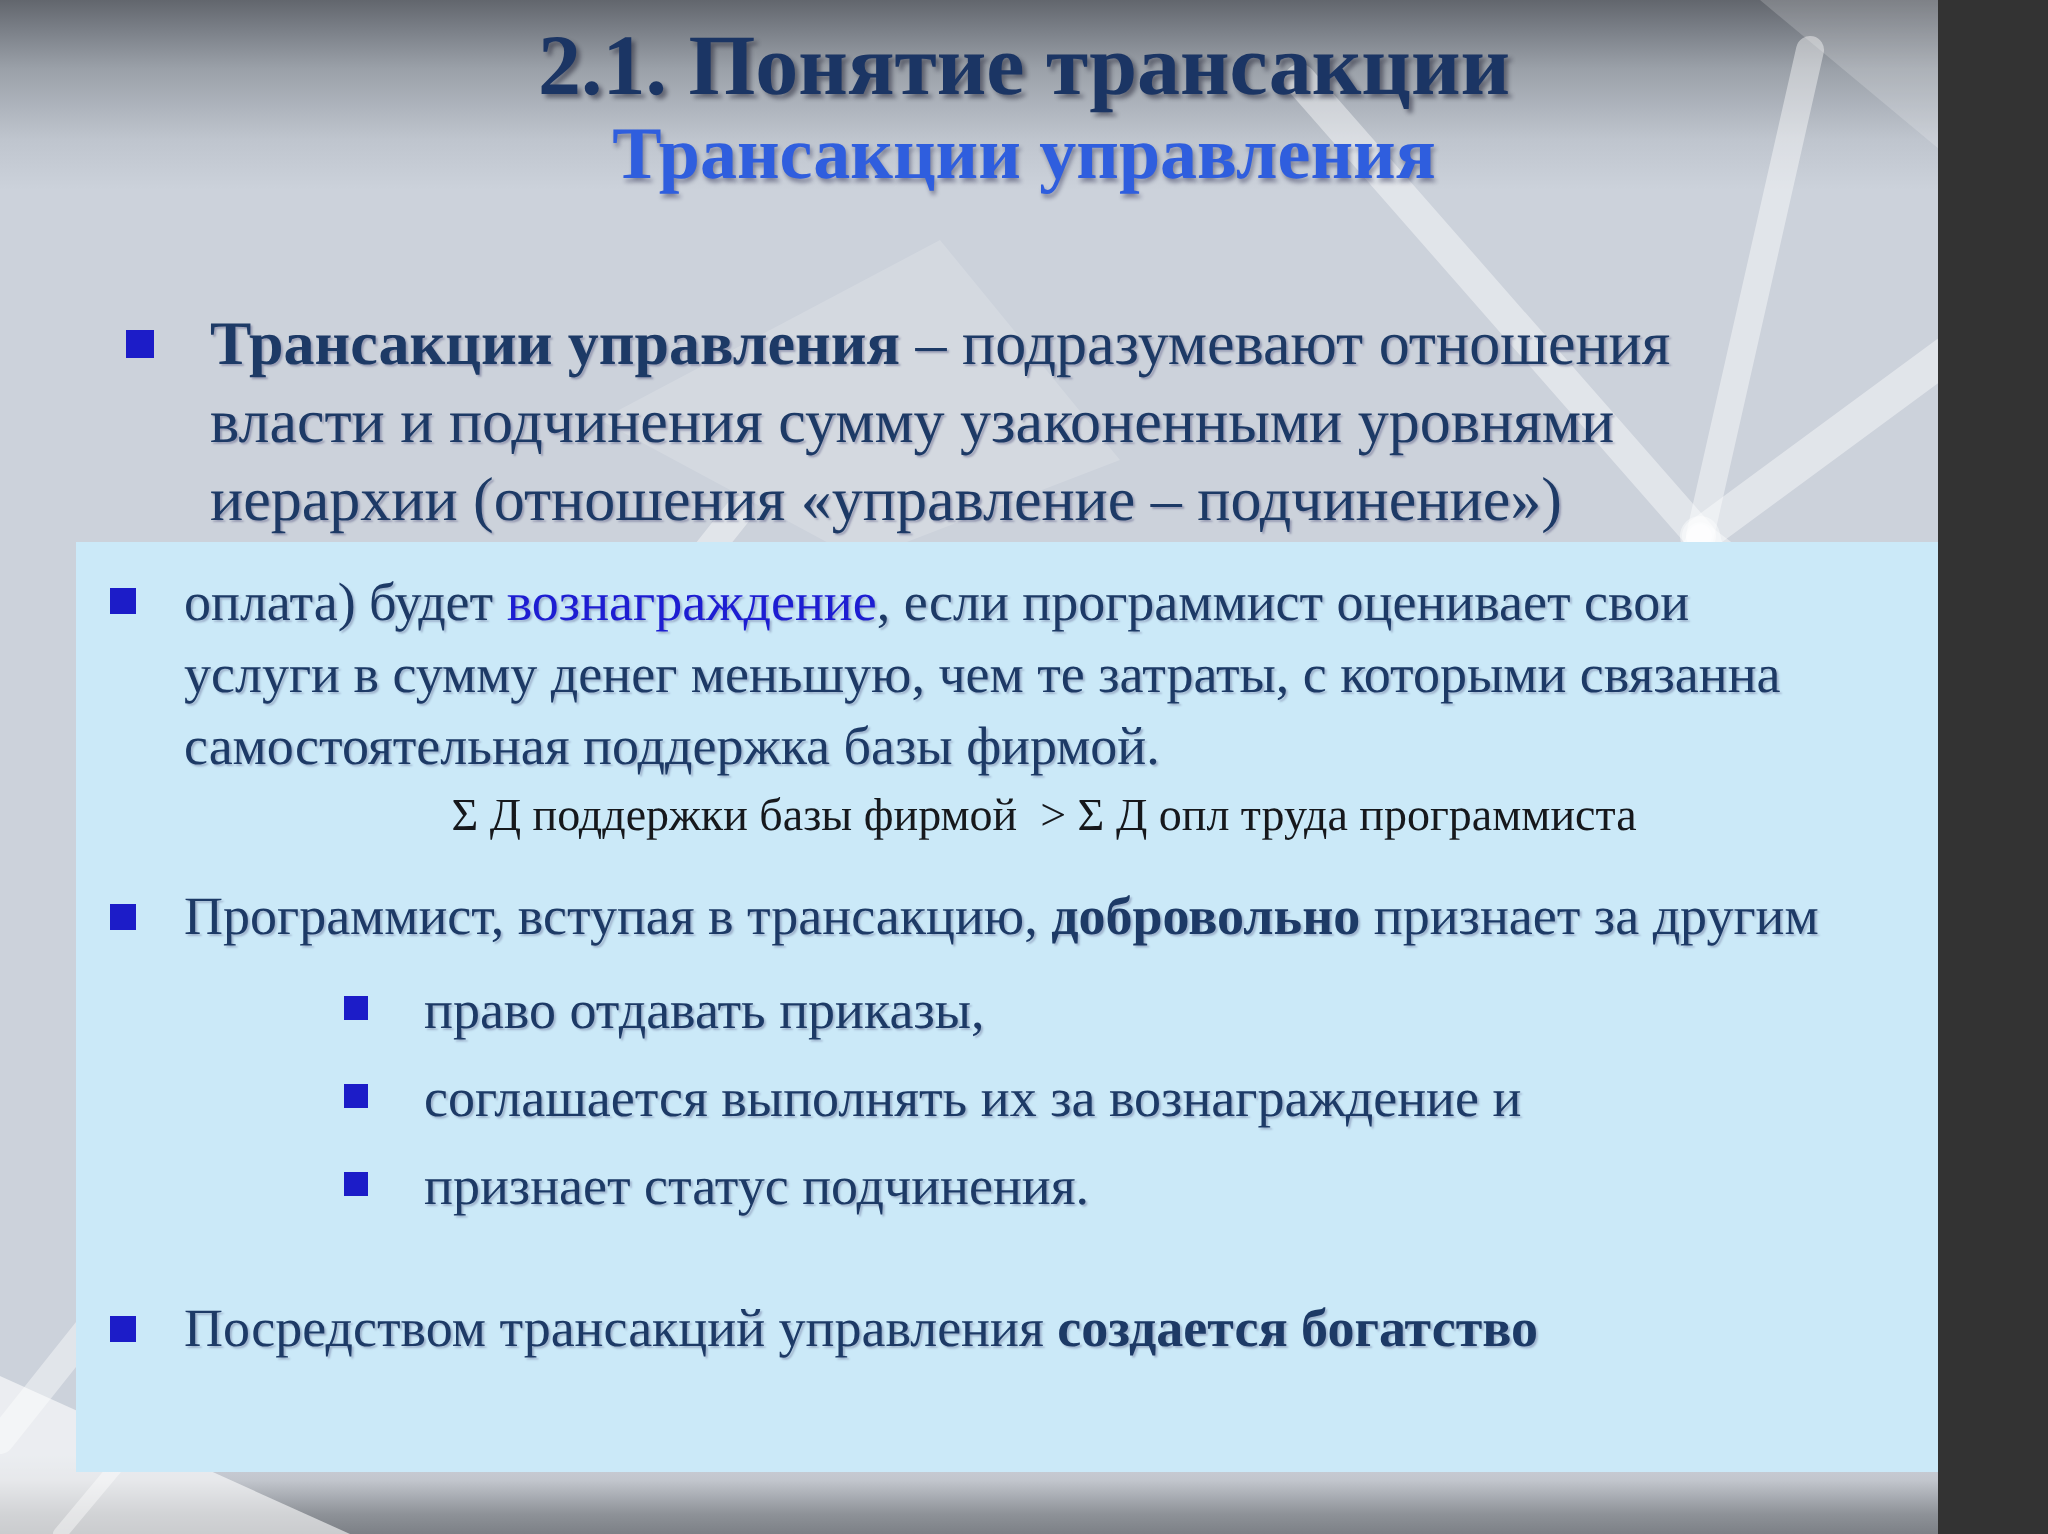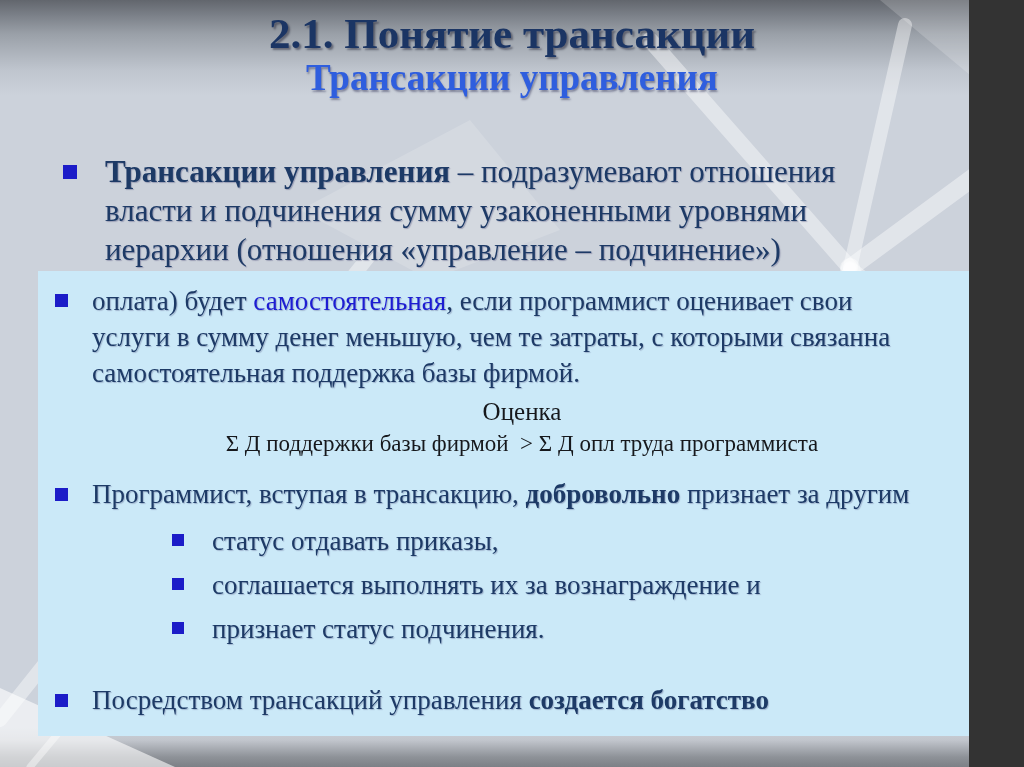--- a/index.html
+++ b/index.html
@@ -94,38 +94,37 @@
       <div class="nowrap">власти и подчинения сумму узаконенными уровнями</div>
       <div class="nowrap">иерархии (отношения «управление – подчинение»)</div>
     </div>
   </div>
 
   <div class="example-box">
 
     <div class="case-bullet box-text">
       <span class="sq sq-md"></span>
       <div class="case-lines">
-        <div class="nowrap"><span>оплата) будет </span><span class="hl">самостоятельная</span><span>, если программист оценивает свои</span></div>
+        <div class="nowrap"><span>оплата) будет </span><span class="hl">вознаграждение</span><span>, если программист оценивает свои</span></div>
         <div class="nowrap">услуги в сумму денег меньшую, чем те затраты, с которыми связанна</div>
         <div class="nowrap">самостоятельная поддержка базы фирмой.</div>
       </div>
     </div>
 
-    <div class="center-line eval-label">Оценка</div>
     <div class="center-line formula">Σ Д поддержки базы фирмой&nbsp; &gt; Σ Д опл труда программиста</div>
 
     <div class="programmer-bullet box-text">
       <span class="sq sq-md"></span>
       <div class="nowrap"><span>Программист, вступая в трансакцию, </span><span class="b">добровольно</span><span> признает за другим</span></div>
     </div>
 
     <ul class="sub-list box-text">
       <li class="sub-item">
         <span class="sq sq-sm"></span>
-        <span class="nowrap">статус отдавать приказы,</span>
+        <span class="nowrap">право отдавать приказы,</span>
       </li>
       <li class="sub-item">
         <span class="sq sq-sm"></span>
         <span class="nowrap">соглашается выполнять их за вознаграждение и</span>
       </li>
       <li class="sub-item">
         <span class="sq sq-sm"></span>
         <span class="nowrap">признает статус подчинения.</span>
       </li>
     </ul>

